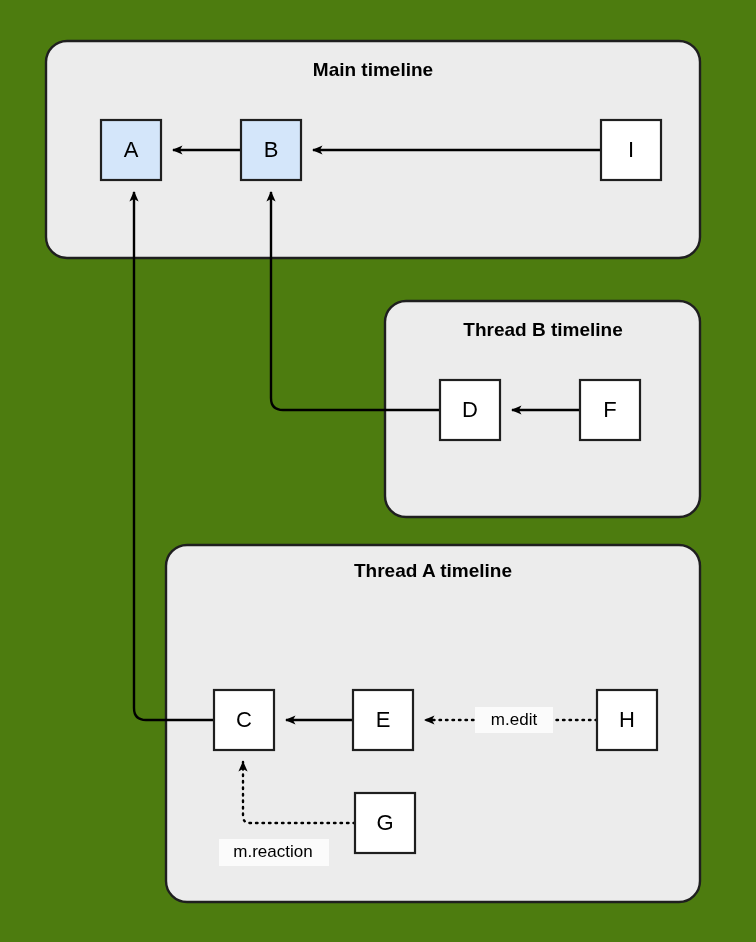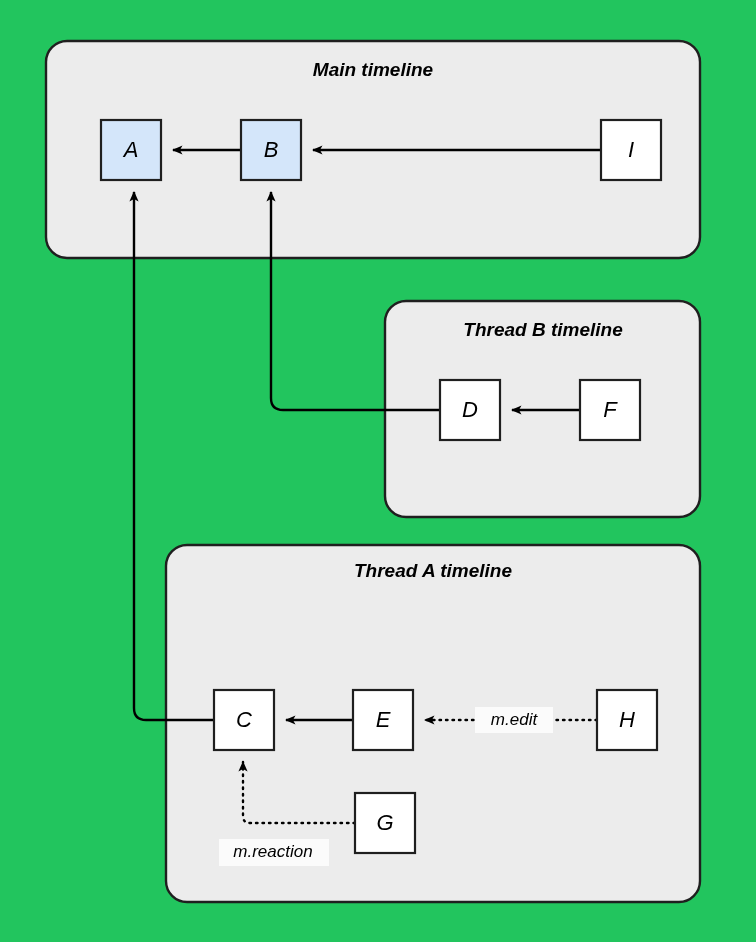--- a/index.html
+++ b/index.html
@@ -4,24 +4,23 @@
 <style>
   html, body {
     margin: 0;
     padding: 0;
     background: #ffffff;
   }
   #diagram-root {
     position: relative;
     width: 756px;
     height: 942px;
-    background: #22c55e;
+    background: #4d7c0f;
     font-family: "Liberation Sans", sans-serif;
     overflow: hidden;
-    font-style: italic;
   }
   .svg-layer {
     position: absolute;
     left: 0;
     top: 0;
     width: 756px;
     height: 942px;
   }
   .container-group { pointer-events: none; }
   .group-title {

